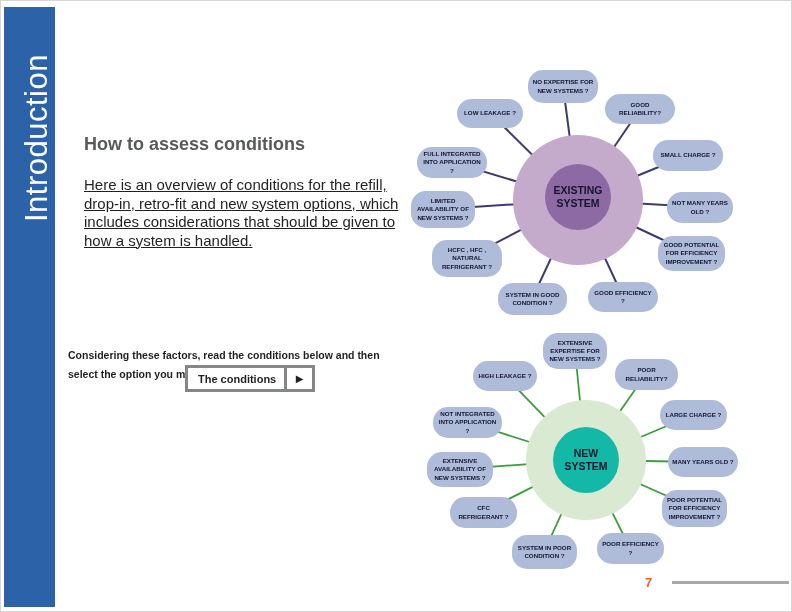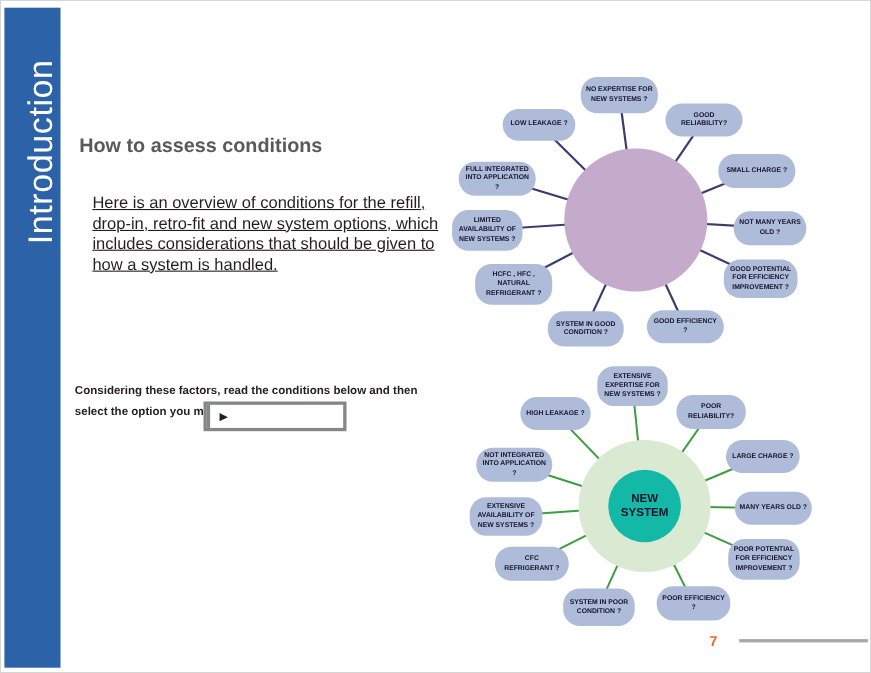--- a/index.html
+++ b/index.html
@@ -13,21 +13,21 @@
     position:absolute; left:4px; top:7px; width:51px; height:600px;
     background:#2b62a8;
   }
   .sidebar-label {
     position:absolute; left:33px; top:131px;
     transform:translate(-50%,-50%) rotate(-90deg);
     font-size:31px; color:#ffffff; white-space:nowrap; letter-spacing:0.5px;
   }
   
   .heading {
-    position:absolute; left:68px; top:118px; margin:4px;
+    position:absolute; left:68px; top:118px; margin:16px;
     font-size:18px; font-weight:bold; color:#58595b;
   }
   .paragraph {
     position:absolute; left:68px; top:160px; margin:16px; width:340px;
     font-size:15px; line-height:18.5px; color:#231f20;text-decoration:underline;
   }
   .instruction {
     position:absolute; left:68px; top:346px; margin:0; width:332px;
     font-size:10.5px; font-weight:bold; line-height:19px; color:#231f20;
   }
@@ -85,20 +85,21 @@
 
   <div class="sidebar">
     <span class="sidebar-label">Introduction</span>
   </div>
 
   <h1 class="heading">How to assess conditions</h1>
   <p class="paragraph">Here is an overview of conditions for the refill, drop-in, retro-fit and new system options, which includes considerations that should be given to how a system is handled.</p>
   <p class="instruction">Considering these factors, read the conditions below and then select the option you might choose</p>
 
   <div class="conditions-button">
+    <span class="btn-label">The conditions</span>
     <span class="btn-arrow">▶</span>
   </div>
 
   <svg class="connectors" width="792" height="612">
     <g stroke="#3c3b6e" stroke-width="2">
       <line x1="578" y1="200" x2="563" y2="86"></line>
       <line x1="578" y1="200" x2="490" y2="113"></line>
       <line x1="578" y1="200" x2="640" y2="109"></line>
       <line x1="578" y1="200" x2="452" y2="162"></line>
       <line x1="578" y1="200" x2="688" y2="155"></line>
@@ -118,20 +119,23 @@
       <line x1="586" y1="460" x2="460" y2="469"></line>
       <line x1="586" y1="460" x2="703" y2="462"></line>
       <line x1="586" y1="460" x2="483" y2="512"></line>
       <line x1="586" y1="460" x2="694" y2="508"></line>
       <line x1="586" y1="460" x2="544" y2="552"></line>
       <line x1="586" y1="460" x2="630" y2="548"></line>
     </g>
   </svg>
 
   <div class="circle circle-existing-outer"></div>
+  <div class="circle circle-existing-inner">
+    <span class="center-label">EXISTING SYSTEM</span>
+  </div>
 
   <div class="bubble" style="left:528px; top:70px;  width:70px; height:33px;">NO EXPERTISE FOR NEW SYSTEMS ?</div>
   <div class="bubble" style="left:457px; top:99px;  width:66px; height:29px;">LOW LEAKAGE ?</div>
   <div class="bubble" style="left:605px; top:94px;  width:70px; height:30px;">GOOD RELIABILITY?</div>
   <div class="bubble" style="left:417px; top:147px; width:70px; height:31px;">FULL INTEGRATED INTO APPLICATION ?</div>
   <div class="bubble" style="left:653px; top:140px; width:70px; height:31px;">SMALL CHARGE ?</div>
   <div class="bubble" style="left:411px; top:191px; width:64px; height:37px;">LIMITED AVAILABILITY OF NEW SYSTEMS ?</div>
   <div class="bubble" style="left:667px; top:192px; width:66px; height:31px;">NOT MANY YEARS OLD ?</div>
   <div class="bubble" style="left:432px; top:240px; width:70px; height:37px;">HCFC , HFC , NATURAL REFRIGERANT ?</div>
   <div class="bubble" style="left:658px; top:236px; width:67px; height:35px;">GOOD POTENTIAL FOR EFFICIENCY IMPROVEMENT ?</div>

